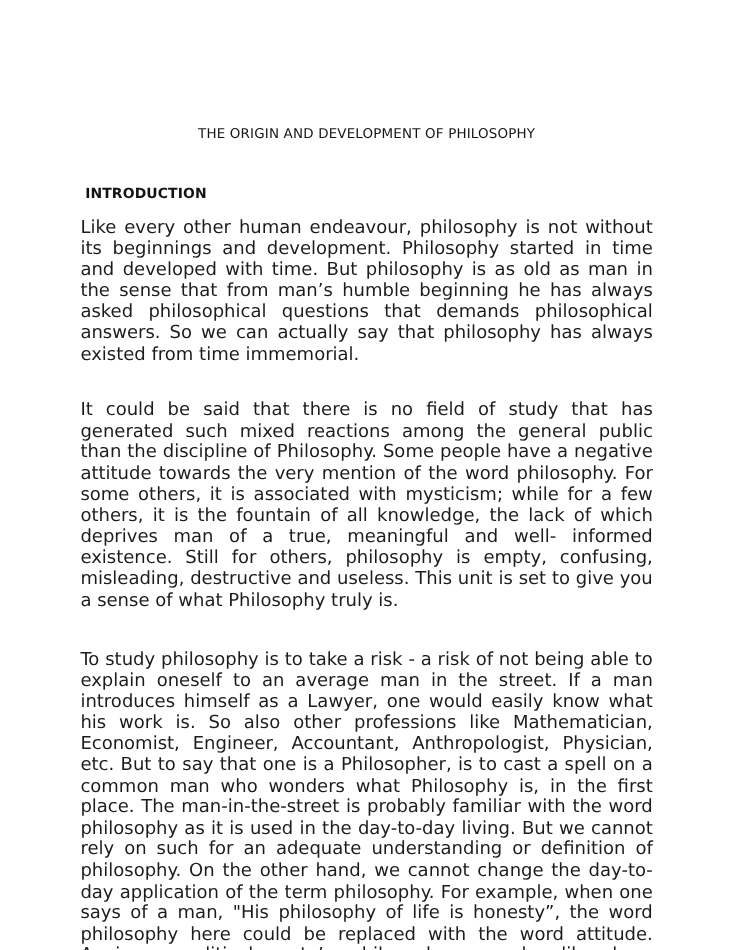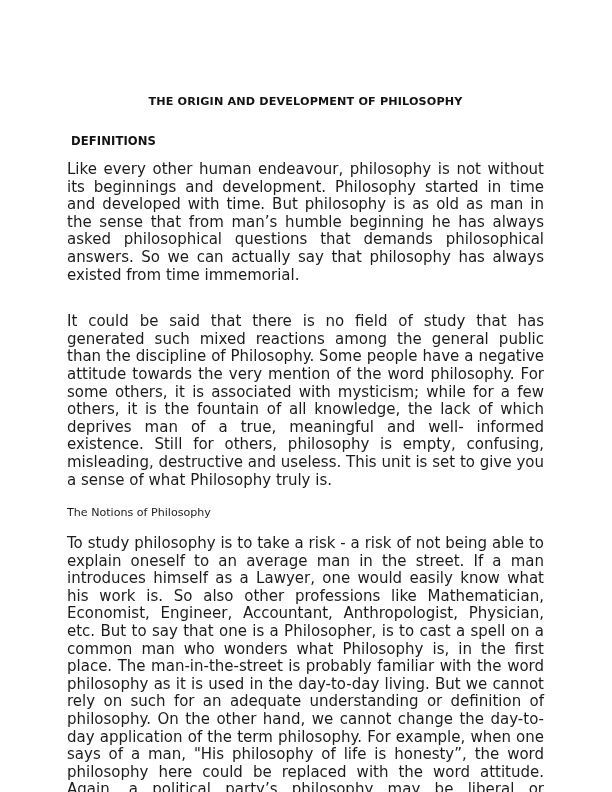--- a/index.html
+++ b/index.html
@@ -27,24 +27,24 @@
 
   .content {
     position: absolute;
     left: 67px;
     top: 0;
     width: 477px;
   }
 
   .doc-title {
     text-align: center;
-    font-weight: bold;
+    font-weight: normal;
     font-size: 11.2px;
     letter-spacing: 0.15px;
-    margin: 1px;
+    margin: 11px;
     padding-top: 94px;
     line-height: 14px;
     color: #131313;
   }
 
   .h-section {
     font-weight: bold;
     font-size: 11.6px;
     line-height: 14px;
     margin: 0;
@@ -85,35 +85,34 @@
 </head>
 <body>
 
 <div class="page">
   <div class="content">
 
     <h1 class="doc-title">THE ORIGIN AND DEVELOPMENT OF PHILOSOPHY</h1>
 
     <div class="sp-title-intro"></div>
 
-    <h2 class="h-section indented">DEFINITIONS</h2>
+    <h2 class="h-section indented">INTRODUCTION</h2>
 
     <div class="sp-intro-p1"></div>
 
     <p class="body">Like every other human endeavour, philosophy is not without its beginnings and development. Philosophy started in time and developed with time. But philosophy is as old as man in the sense that from man’s humble beginning he has always asked philosophical questions that demands philosophical answers. So we can actually say that philosophy has always existed from time immemorial.</p>
 
     <div class="sp-p1-h2"></div>
 
 
     <div class="sp-h2-p2"></div>
 
     <p class="body">It could be said that there is no field of study that has generated such mixed reactions among the general public than the discipline of Philosophy. Some people have a negative attitude towards the very mention of the word philosophy. For some others, it is associated with mysticism; while for a few others, it is the fountain of all knowledge, the lack of which deprives man of a true, meaningful and well- informed existence. Still for others, philosophy is empty, confusing, misleading, destructive and useless. This unit is set to give you a sense of what Philosophy truly is.</p>
 
     <div class="sp-p2-sub"></div>
 
-    <h3 class="h-sub">The Notions of Philosophy</h3>
 
     <div class="sp-sub-p3"></div>
 
     <p class="body">To study philosophy is to take a risk - a risk of not being able to explain oneself to an average man in the street. If a man introduces himself as a Lawyer, one would easily know what his work is. So also other professions like Mathematician, Economist, Engineer, Accountant, Anthropologist, Physician, etc. But to say that one is a Philosopher, is to cast a spell on a common man who wonders what Philosophy is, in the first place. The man-in-the-street is probably familiar with the word philosophy as it is used in the day-to-day living. But we cannot rely on such for an adequate understanding or definition of philosophy. On the other hand, we cannot change the day-to-day application of the term philosophy. For example, when one says of a man, "His philosophy of life is honesty”, the word philosophy here could be replaced with the word attitude. Again, a political party’s philosophy may be liberal or conservative, the word platform could easily take the place of philosophy. Or think of a business venture that uses service as its philosophy when it could as well use policy. These are various usages of the term philosophy. In themselves, they are not wrong, but they do not explain the meaning of philosophy. In addition to these, we also have various philosophies, for example, Philosophy of Science, Philosophy of Education, Philosophy of Law, etc. Again the application of the word philosophy in the above senses is different from the real meaning of philosophy, thus creating more puzzles as to what philosophy is all about.</p>
 
   </div>
 </div>
 
 </body></html>

